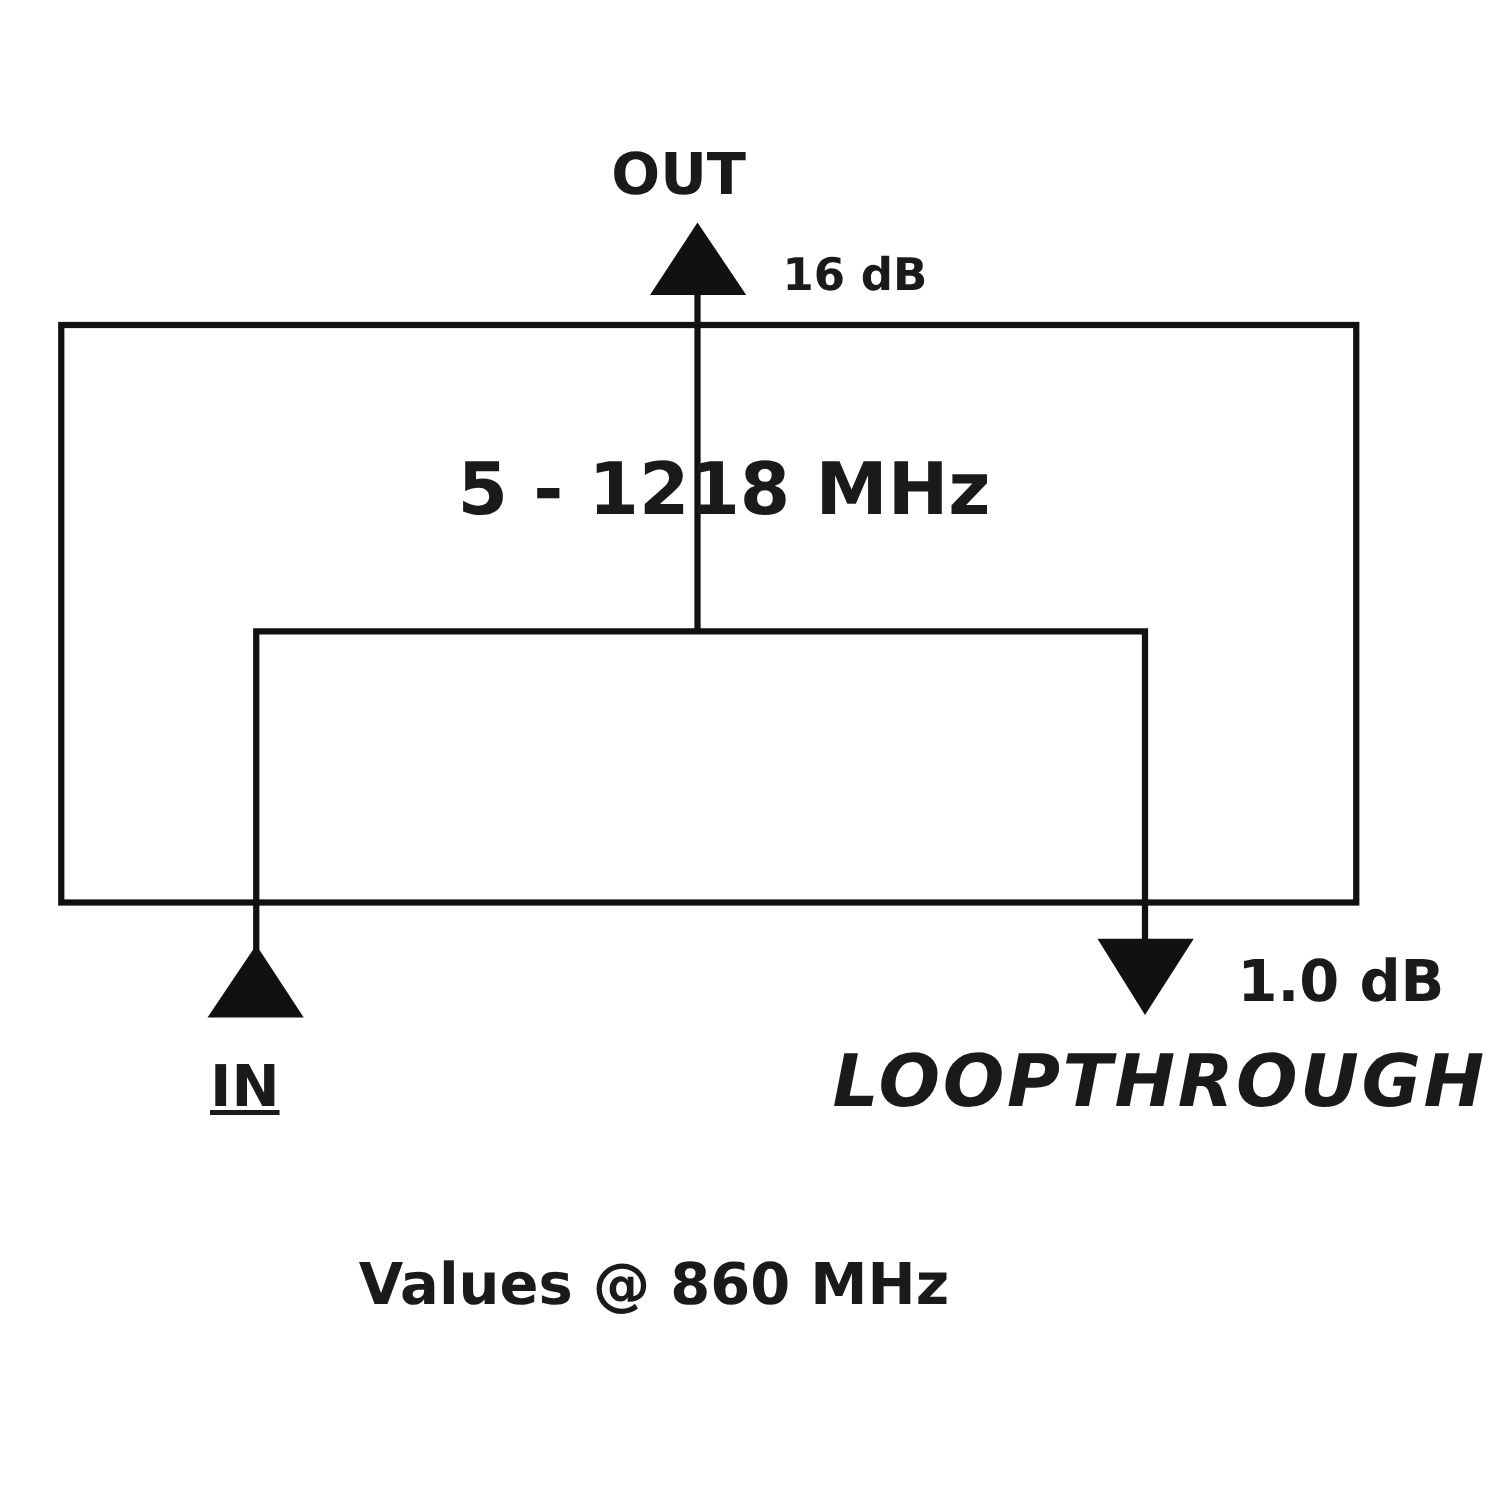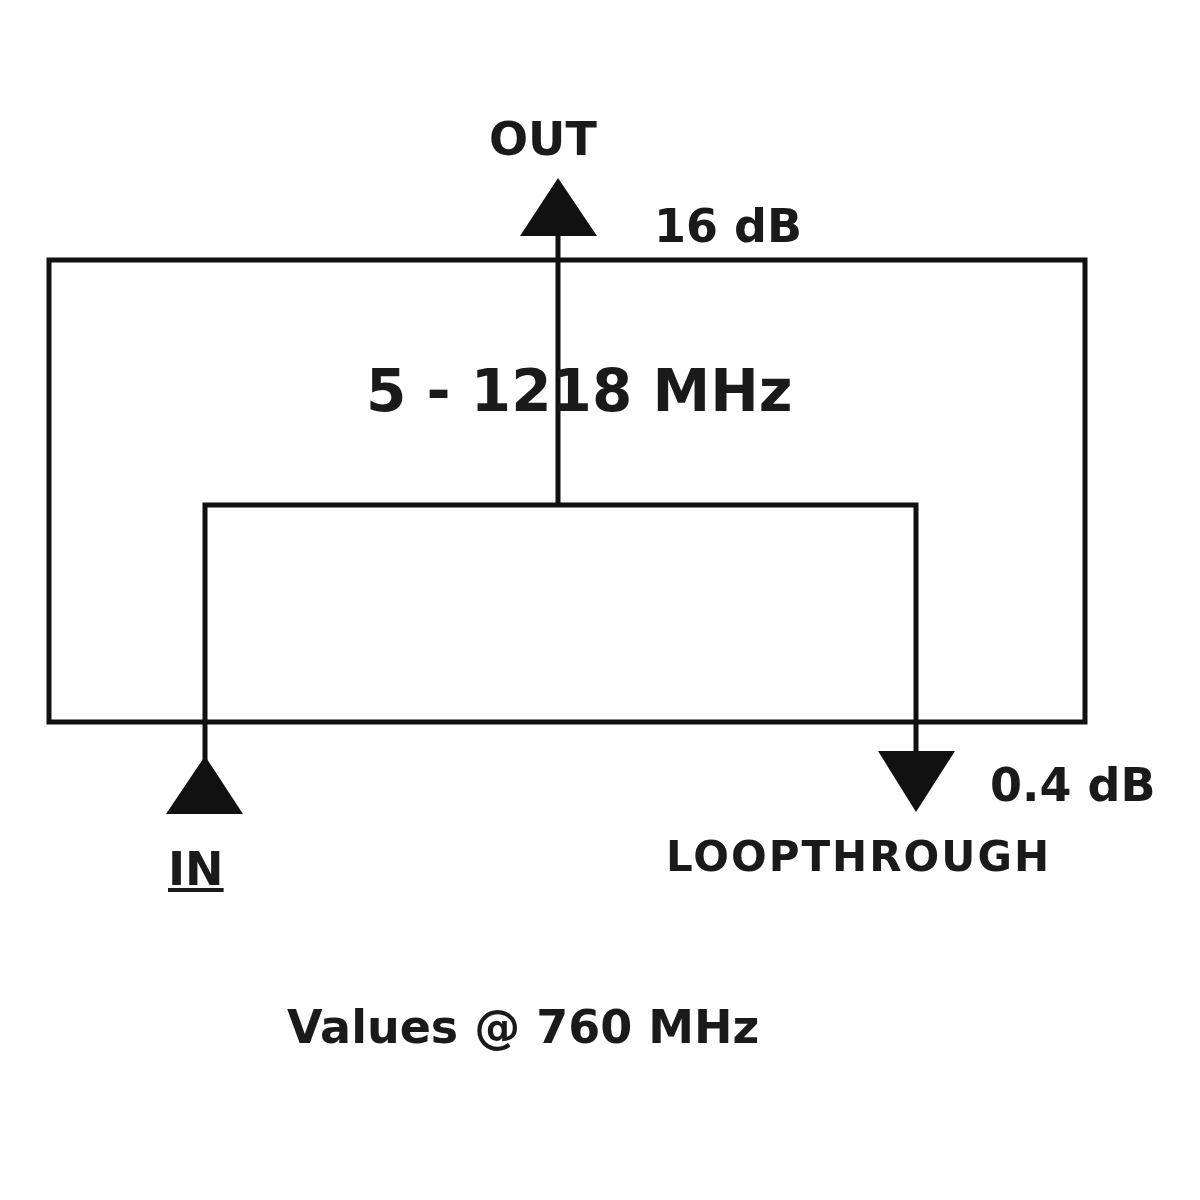--- a/index.html
+++ b/index.html
@@ -28,19 +28,19 @@
     <line x1="558" y1="505" x2="558" y2="230" stroke="#111111" stroke-width="5"></line>
 
     <polygon points="558,178 520,236 597,236" fill="#111111"></polygon>
 
     <polygon points="205,756 166,814 243,814" fill="#111111"></polygon>
 
     <polygon points="878,751 955,751 916,812" fill="#111111"></polygon>
   </svg>
 
   <div class="lbl" style="left:489px; top:116px; font-size:46px;">OUT</div>
-  <div class="lbl" style="left:654px; top:203px; font-size:46px;">16 dB</div>
+  <div class="lbl" style="left:626px; top:203px; font-size:36px;">16 dB</div>
   <div class="lbl" style="left:366px; top:362px; font-size:58px;">5 - 1218 MHz</div>
   <div class="lbl" style="left:168px; top:846px; font-size:46px;text-decoration:underline;">IN</div>
-  <div class="lbl" style="left:990px; top:762px; font-size:46px;">0.4 dB</div>
-  <div class="lbl" style="left:666px; top:836px; font-size:42px; letter-spacing:2px;">LOOPTHROUGH</div>
-  <div class="lbl" style="left:287px; top:1004px; font-size:46px;">Values @ 760 MHz</div>
+  <div class="lbl" style="left:990px; top:762px; font-size:46px;">1.0 dB</div>
+  <div class="lbl" style="left:666px; top:836px; font-size:58px; letter-spacing:2px;font-style:italic;">LOOPTHROUGH</div>
+  <div class="lbl" style="left:287px; top:1004px; font-size:46px;">Values @ 860 MHz</div>
 </div>
 
 </body></html>

